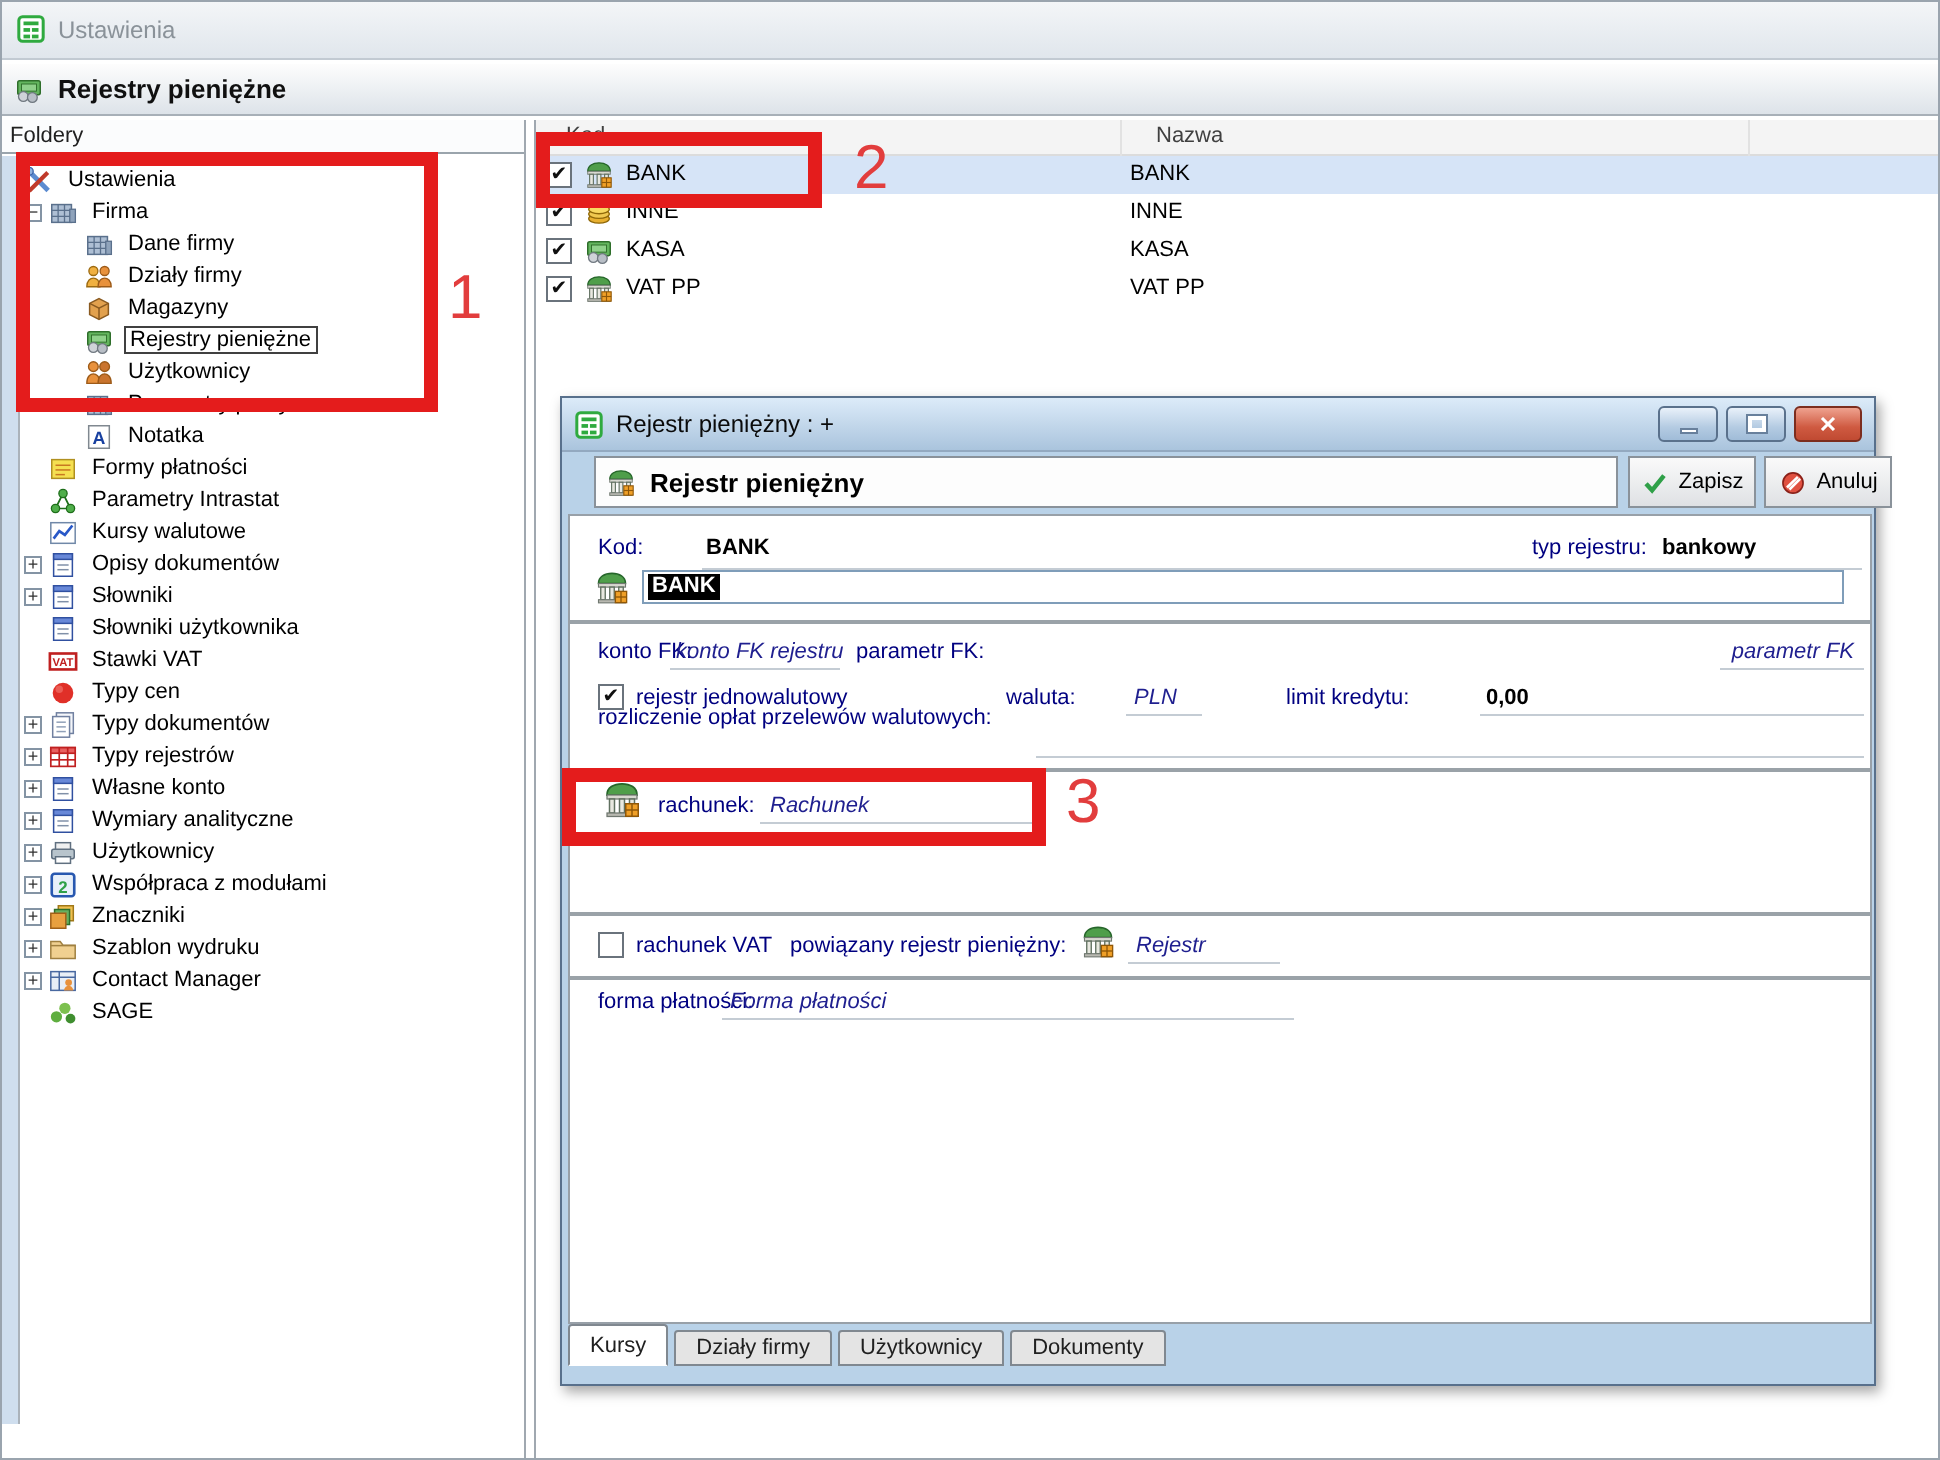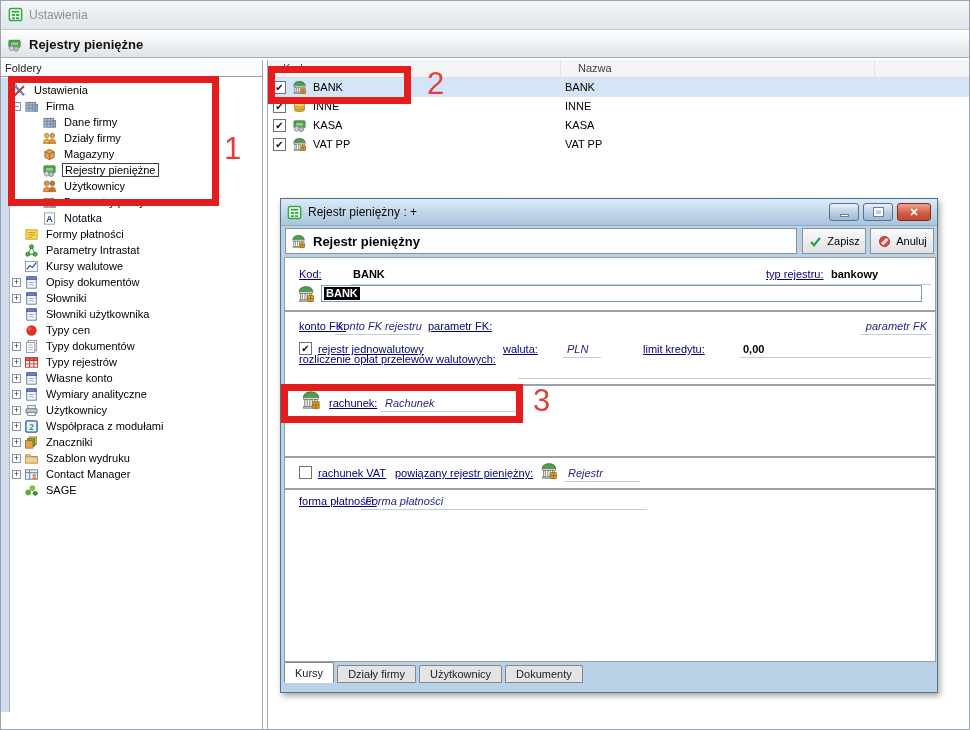--- a/index.html
+++ b/index.html
@@ -61,31 +61,31 @@
     background:linear-gradient(#dcebf9,#aac4dd); border-bottom:1px solid #93a9c0;
     display:flex; align-items:center; padding-left:6px; }
   .dlg-titlebar .t { margin-left:6px; font-size:12px; color:#0a0a0a; }
   .winbtns { position:absolute; right:6px; top:4px; display:flex; gap:4px; }
   .wbtn { width:30px; height:18px; border:1px solid #5a718c; border-radius:3px;
     background:linear-gradient(#e9f1fa,#b4cbe2 60%,#a0bcd8); display:flex; align-items:center; justify-content:center; }
   .wbtn.close { width:34px; background:linear-gradient(#efa28f,#cf5a41 60%,#c04a32); border-color:#7c2d1e;
     color:#fff; font-weight:bold; font-size:11px; }
   .wbtn .minbar { width:9px; height:3px; background:#fff; border:1px solid #68809c; margin-top:6px; }
   .wbtn .maxbox { width:9px; height:8px; border:2px solid #fff; outline:1px solid #68809c; }
-  .dlg-header { position:absolute; left:3px; top:29px; width:652px; height:16px; }
+  .dlg-header { position:absolute; left:15px; top:29px; width:652px; height:16px; }
   .dlg-title-field { position:absolute; left:1px; top:0; width:512px; height:26px; background:#fdfdfd;
     border:1px solid #8a929a; display:flex; align-items:center; padding-left:5px; }
   .dlg-title-field .t { font-size:13px; font-weight:bold; margin-left:7px; }
   .btn { position:absolute; top:0; height:26px; background:linear-gradient(#fafafa,#dfe1e4);
     border:1px solid #8a929a; display:flex; align-items:center; justify-content:center; gap:4px; font-size:11px; }
   .btn.save { left:518px; width:64px; }
   .btn.cancel { left:586px; width:64px; }
   .dlg-content { position:absolute; left:3px; top:58px; width:652px; height:405px;
     background:#fff; border:1px solid #98a0a8; }
-  .lab { position:absolute; color:#000080; white-space:nowrap;text-decoration:underline; }
+  .lab { position:absolute; color:#000080; white-space:nowrap; }
   .val { position:absolute; font-weight:bold; color:#000; white-space:nowrap; }
   .ital { position:absolute; font-style:italic; color:#1f1f8f; white-space:nowrap;text-align:center; }
   .uline { position:absolute; height:1px; background:#c4ccd4; }
   .groove { position:absolute; left:0; width:650px; height:3px; background:#9aa2a8; border-bottom:1px solid #fff; }
   .field { position:absolute; background:#fff; border:1px solid #7f9db9; }
   .selchip { position:absolute; left:2px; top:1px; background:#000; color:#fff; font-weight:bold; padding:0 2px; line-height:13px; }
   .dlg-tabs { position:absolute; left:3px; top:463px; display:flex; align-items:flex-end; }
   .tab { height:18px; padding:0 10px; background:#e4e4e4; border:1px solid #808890; border-left-width:1px;
     margin-right:3px; border-radius:2px 2px 0 0; line-height:17px; color:#202020; }
   .tab.active { height:21px; background:#fff; border-bottom:1px solid #fff; font-weight:normal; line-height:20px; }
@@ -314,20 +314,30 @@
       <span class="tsp e"></span>
       <span class="icn" style="width: 15px; height: 15px; flex: 0 0 15px;">
         <svg viewBox="0 0 16 16" width="100%" height="100%">
           <rect x="3" y="2" width="10" height="12" fill="#fff" stroke="#3050a0" stroke-width=".8"></rect>
           <rect x="3" y="2" width="10" height="3" fill="#6888d8" stroke="#3050a0" stroke-width=".8"></rect>
           <line x1="5" y1="8" x2="11" y2="8" stroke="#8090a8" stroke-width=".8"></line>
           <line x1="5" y1="10.5" x2="11" y2="10.5" stroke="#8090a8" stroke-width=".8"></line>
         </svg>
       </span>
       <span class="tlabel">Słowniki użytkownika</span>
+    </div>
+    <div class="trow">
+      <span class="tsp e"></span>
+      <span class="icn" style="width: 15px; height: 15px; flex: 0 0 15px;">
+        <svg viewBox="0 0 16 16" width="100%" height="100%">
+          <rect x="1" y="4" width="14" height="8.5" fill="#fff" stroke="#c02020" stroke-width="1.4"></rect>
+          <text x="8" y="10.8" font-size="6" font-weight="bold" fill="#c02020" text-anchor="middle" font-family="sans-serif">VAT</text>
+        </svg>
+      </span>
+      <span class="tlabel">Stawki VAT</span>
     </div>
     <div class="trow">
       <span class="tsp e"></span>
       <span class="icn" style="width: 15px; height: 15px; flex: 0 0 15px;">
         <svg viewBox="0 0 16 16" width="100%" height="100%">
           <circle cx="8" cy="8" r="5.5" fill="#e03028"></circle>
           <circle cx="6" cy="6" r="2" fill="#f07068" opacity=".7"></circle>
         </svg>
       </span>
       <span class="tlabel">Typy cen</span>

